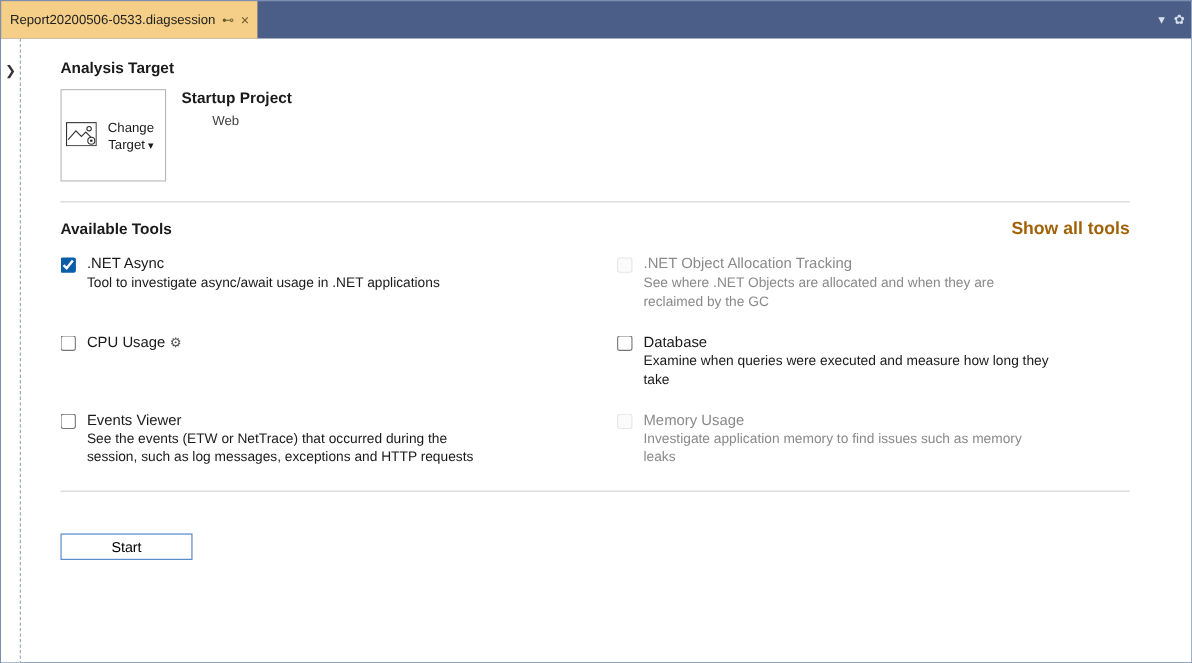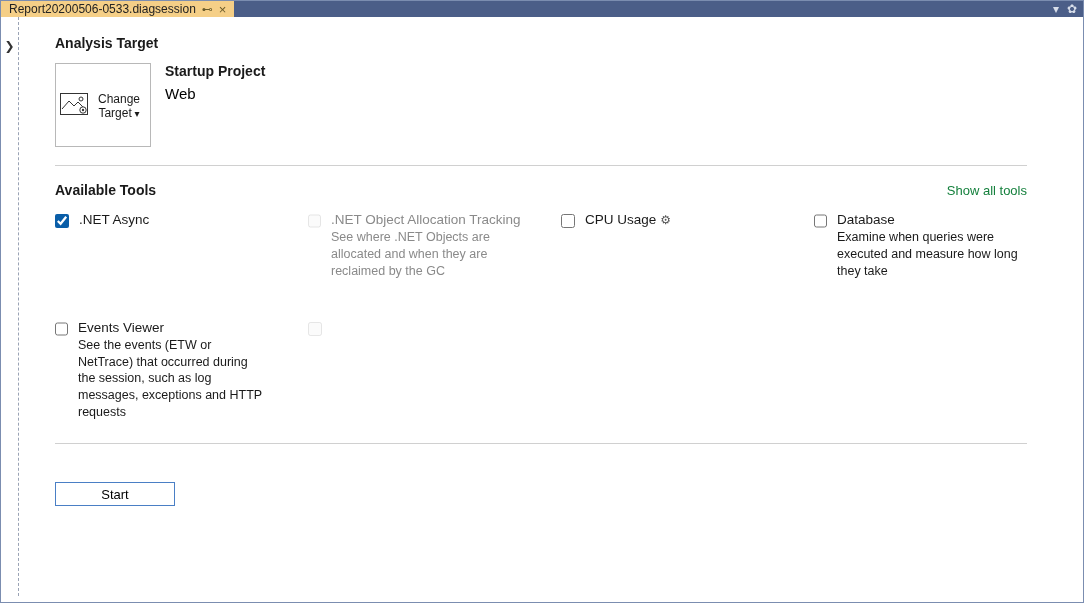--- a/index.html
+++ b/index.html
@@ -7,21 +7,21 @@
   font-family: "Segoe UI", Tahoma, sans-serif;
   font-size: 13px;
   color: #1a1a1a;
   background: #fff;
   width: 1084px;
   height: 603px;
   overflow: hidden;
   border: 1px solid #7b8db0;
 }
 .tabbar {
-  height: 16px;
+  height: 34px;
   background: #4b5e88;
   display: flex;
   align-items: stretch;
   position: relative;
 }
 .tab {
   background: #f5cf87;
   display: flex;
   align-items: center;
   padding: 0 8px;
@@ -104,46 +104,47 @@
 .target-box .drop::after {
   content: " ▾";
   font-size: 10px;
 }
 .target-info .title {
   font-weight: 600;
   font-size: 14px;
   margin-bottom: 6px;
 }
 .target-info .sub {
-  font-size: 15px;
-  color: #000000;
+  font-size: 12px;
+  color: #404040;
+  margin-left: 28px;
 }
 hr.sep {
   border: none;
   border-top: 1px solid #d0d0d0;
   margin: 4px 0 16px 0;
 }
 .tools-header {
   display: flex;
   justify-content: space-between;
   align-items: baseline;
   margin-bottom: 14px;
 }
 .tools-header a {
-  color: #15803d;
+  color: #a16207;
   text-decoration: none;
-  font-size: 13px;
-  cursor: default;
+  font-size: 16px;
+  cursor: default;
+  font-weight: bold;
 }
 .tools-grid {
   display: grid;
-  grid-template-columns: 1fr 1fr 1fr 1fr;
+  grid-template-columns: 1fr 1fr;
   column-gap: 40px;
   row-gap: 20px;
-  gap: 40px;
 }
 .tool {
   display: flex;
   align-items: flex-start;
   gap: 10px;
 }
 .tool input[type=checkbox] {
   width: 14px;
   height: 14px;
   margin-top: 2px;
@@ -224,20 +225,21 @@
       <h3 class="section" style="margin-bottom:0">Available Tools</h3>
       <a>Show all tools</a>
     </div>
 
     <div class="tools-grid">
 
       <div class="tool">
         <input type="checkbox" checked="" style="">
         <div class="tool-body">
           <div class="tname">.NET Async</div>
+          <div class="tdesc">Tool to investigate async/await usage in .NET applications</div>
         </div>
       </div>
 
       <div class="tool disabled">
         <input type="checkbox" disabled="" style="">
         <div class="tool-body">
           <div class="tname">.NET Object Allocation Tracking</div>
           <div class="tdesc">See where .NET Objects are allocated and when they are reclaimed by the GC</div>
         </div>
       </div>
@@ -260,20 +262,24 @@
       <div class="tool">
         <input type="checkbox" style="">
         <div class="tool-body">
           <div class="tname">Events Viewer</div>
           <div class="tdesc">See the events (ETW or NetTrace) that occurred during the session, such as log messages, exceptions and HTTP requests</div>
         </div>
       </div>
 
       <div class="tool disabled">
         <input type="checkbox" disabled="" style="">
+        <div class="tool-body">
+          <div class="tname">Memory Usage</div>
+          <div class="tdesc">Investigate application memory to find issues such as memory leaks</div>
+        </div>
       </div>
 
     </div>
 
     <hr class="sep" style="margin-top:22px">
 
     <button class="start-btn">Start</button>
 
   </div>
 </div>

